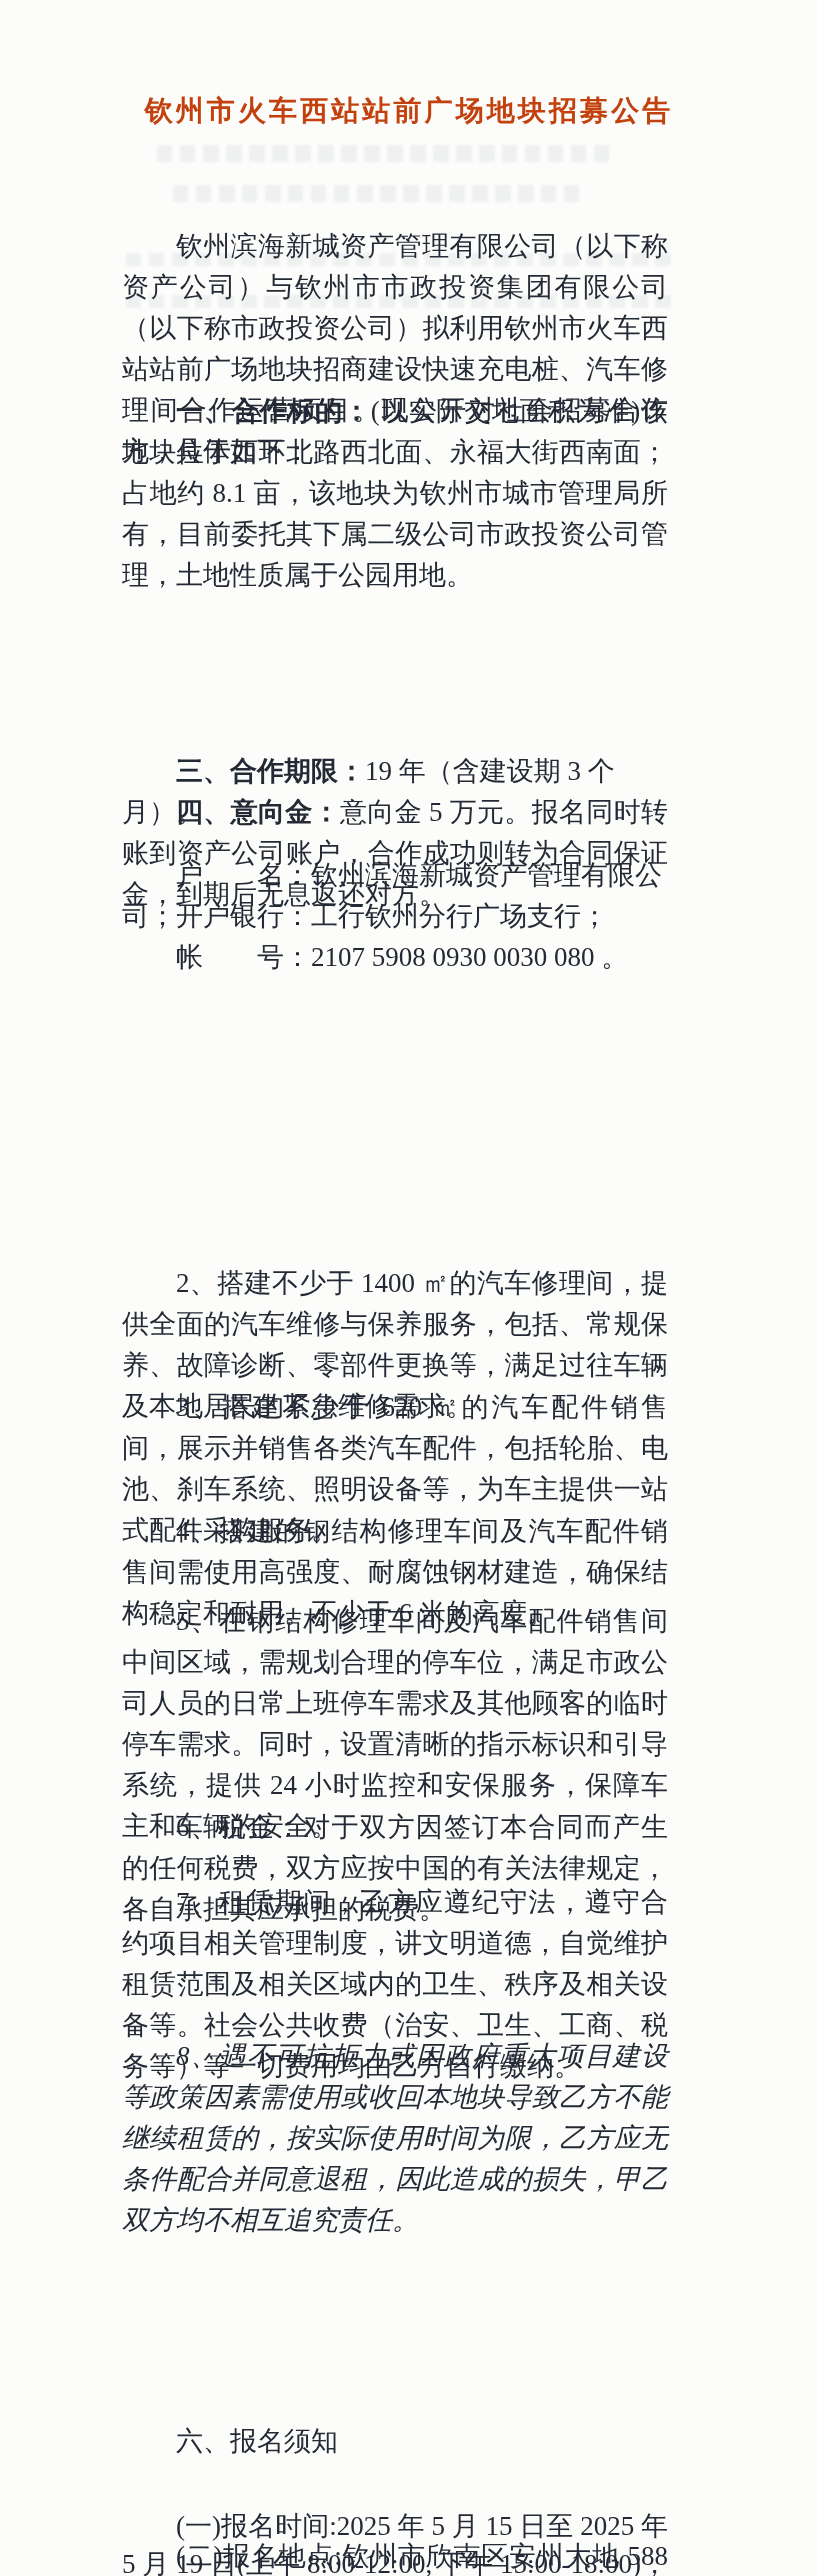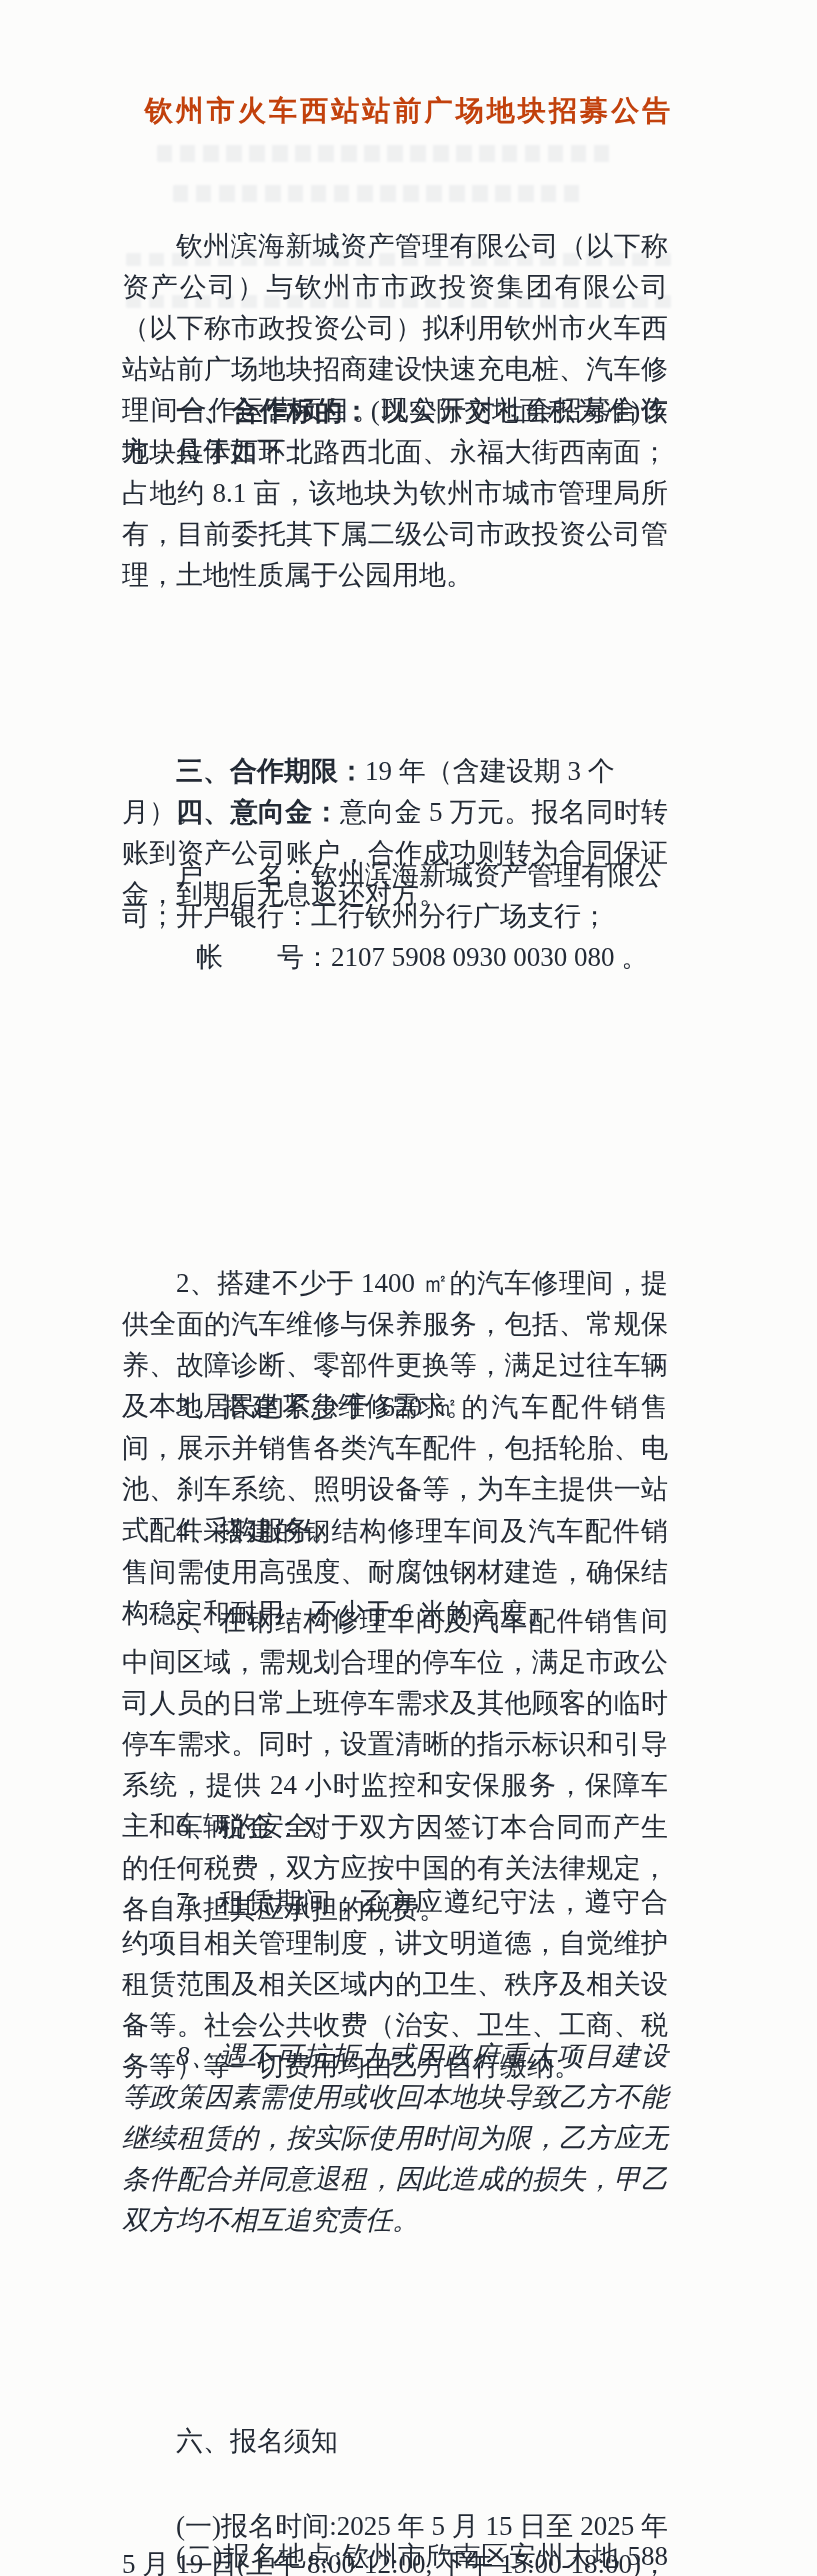--- a/index.html
+++ b/index.html
@@ -30,21 +30,21 @@
   .single{text-align:left;}
   .lbl{font-weight:bold;}
   
   .b-intro{top:226px;}
   .b-s1{top:391px;}
   .b-s2{top:555px;}
   .b-s3{top:751px;}
   .b-s4{top:792px;}
   .b-acct1{top:855px;}
   .b-acct2{top:896px;}
-  .b-acct3{top:937px;text-align:center;}
+  .b-acct3{top:937px;}
   .b-s5{top:978px;}
   .b-i2{top:1263px;}
   .b-i3{top:1387px;}
   .b-i4{top:1511px;}
   .b-i5{top:1601px;}
   .b-i6{top:1807px;}
   .b-i7{top:1882px;}
   .b-i8{top:2036px;font-style:italic;}
   .b-nh{top:2421px;}
   .b-n1{top:2462px;margin-top:45px;}

